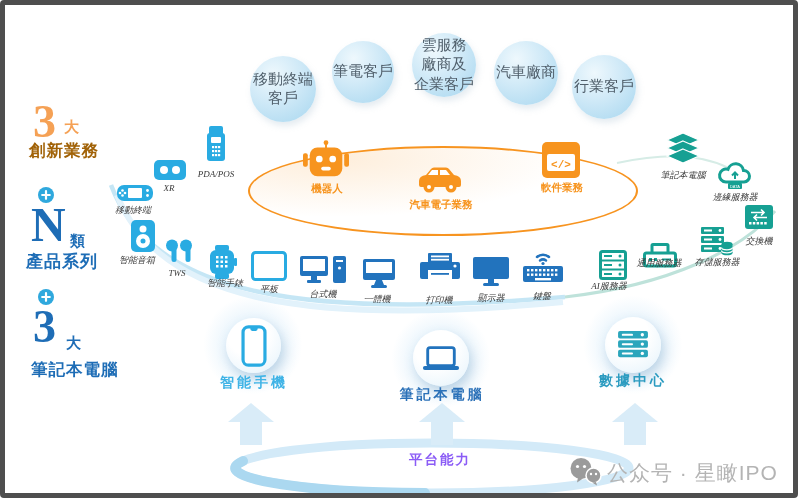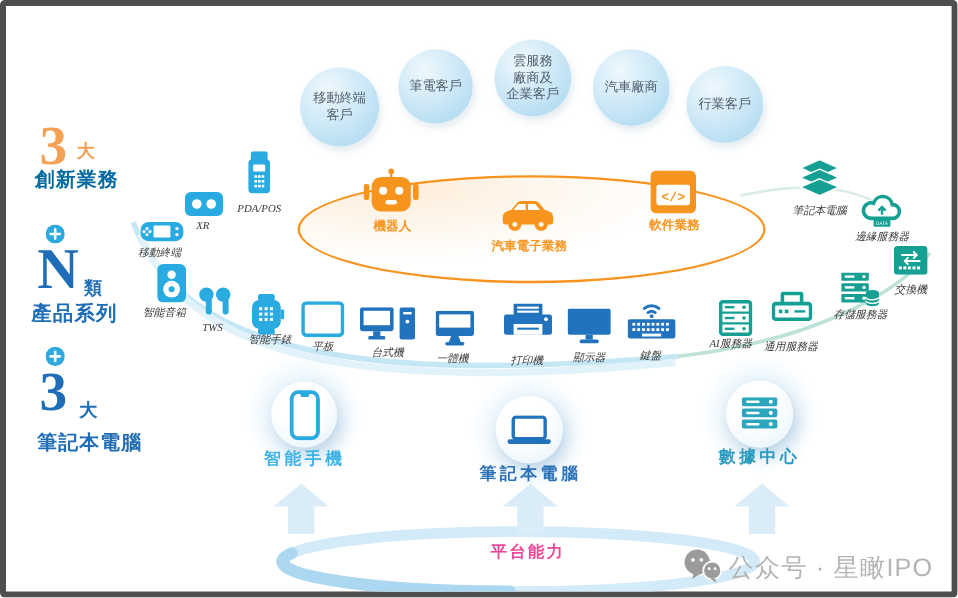--- a/index.html
+++ b/index.html
@@ -4,21 +4,21 @@
 <style>
   html,body{margin:0;padding:0;background:#fff}
   #canvas{position:relative;width:798px;height:498px;box-sizing:border-box;
     border:5px solid #4e4e4e;border-radius:4px;background:#fff;overflow:hidden;
     font-family:"Liberation Sans",sans-serif}
   .arcs{position:absolute;left:0;top:0}
   .sphere{position:absolute;border-radius:50%;
     background:radial-gradient(circle at 35% 28%,#eef8fd 0%,#cfe9f7 45%,#a6d6ef 100%);
     box-shadow:2px 4px 6px rgba(150,180,200,.25);
     display:flex;align-items:center;justify-content:center;text-align:center;
-    color:#51606c;font-size:11px;line-height:1.3;white-space:pre-line;
+    color:#51606c;font-size:15px;line-height:1.3;white-space:pre-line;
     font-family:"Liberation Serif",serif}
   .ellipse{position:absolute;left:243px;top:141px;width:386px;height:86px;
     border:2px solid #F79420;border-radius:50%;
     background:radial-gradient(ellipse at 22% 12%,rgba(247,148,30,.16),rgba(247,148,30,0) 55%)}
   .ic{position:absolute}
   .ic svg{width:100%;height:100%;display:block}
   .c-cyan{color:#29ABE2}.c-blue{color:#2273BD}.c-teal{color:#16A093}
   .c-orange{color:#F7941E}.c-dcteal{color:#2BA6BC}.c-gray{color:#9b9b9b}
   .plbl{position:absolute;font:italic 9px "Liberation Serif",serif;color:#3a3a3a;text-align:center}
   .olbl{position:absolute;color:#F7941E;font-size:10.5px;font-weight:600;text-align:center}
@@ -30,21 +30,21 @@
     background:radial-gradient(circle,rgba(170,215,245,.5),rgba(170,215,245,0) 70%)}
   .pillar-circle{position:absolute;border-radius:50%;
     background:radial-gradient(circle at 40% 30%,#ffffff 40%,#f0f8fd 72%,#ddeffa);
     box-shadow:3px 6px 12px rgba(130,170,205,.45);
     display:flex;align-items:center;justify-content:center}
   .pl-label{position:absolute;font-size:14px;font-weight:700;letter-spacing:3px;text-align:center}
   .arrow{position:absolute;width:46px;height:42px}
   .arrow .tri{width:0;height:0;border-left:23px solid transparent;border-right:23px solid transparent;
     border-bottom:19px solid #D9ECF8}
   .arrow .stem{width:22px;height:23px;background:#D9ECF8;margin:0 auto}
-  .platform-label{position:absolute;color:#ec4899;font-size:13.5px;font-weight:700;letter-spacing:2px}
+  .platform-label{position:absolute;color:#8b5cf6;font-size:13.5px;font-weight:700;letter-spacing:2px}
   .wm-text{position:absolute;color:#b4b4b4;font-size:21px;letter-spacing:1px}
 </style>
 </head>
 <body>
 
 <div id="canvas">
 
   <svg class="arcs" width="798" height="498" viewBox="0 0 798 498">
     <path d="M106 180 C 148 292 300 314 560 292" stroke="#BFE3F4" stroke-width="4.5" fill="none" opacity="0.9"></path>
     <path d="M112 190 C 155 298 305 321 558 297" stroke="#E2F2FB" stroke-width="6" fill="none"></path>
@@ -58,21 +58,21 @@
 客戶</span></div>
   <div class="sphere" style="left:327px;top:36px;width:62px;height:62px"><span>筆電客戶</span></div>
   <div class="sphere" style="left:407px;top:28px;width:64px;height:64px"><span>雲服務
 廠商及
 企業客戶</span></div>
   <div class="sphere" style="left:489px;top:36px;width:64px;height:64px"><span>汽車廠商</span></div>
   <div class="sphere" style="left:567px;top:50px;width:64px;height:64px"><span>行業客戶</span></div>
 
   <div class="bignum" style="left:28px;top:94px;font-size:46px;color:#F5A155">3</div>
   <div class="unit" style="left:59px;top:114px;font-size:15px;color:#F5A155">大</div>
-  <div class="glabel" style="left:24px;top:137px;font-size:16.5px;color:#0369a1">創新業務</div>
+  <div class="glabel" style="left:24px;top:137px;font-size:16.5px;color:#a16207">創新業務</div>
 
   <div class="plus" style="left:33px;top:182px">
     <svg viewBox="0 0 16 16">
         <circle cx="8" cy="8" r="8" fill="#2FA8DD"></circle>
         <path d="M8 4.2 V11.8 M4.2 8 H11.8" stroke="#fff" stroke-width="2.2" stroke-linecap="round"></path>
       </svg>
   </div>
   <div class="bignum" style="left:26px;top:196px;font-size:48px;color:#1E6DB6">N</div>
   <div class="unit" style="left:65px;top:228px;font-size:15px;color:#1E6DB6">類</div>
   <div class="glabel" style="left:21px;top:248px;font-size:17px;color:#1E6DB6">產品系列</div>
@@ -311,21 +311,21 @@
     <svg viewBox="0 0 34 26">
         <rect x="9" y="1.5" width="16" height="9" rx="1" fill="#fff" stroke="currentColor" stroke-width="3"></rect>
         <rect x="1.5" y="10" width="31" height="13" rx="2" fill="#fff" stroke="currentColor" stroke-width="3"></rect>
         <g fill="currentColor">
           <rect x="6" y="15" width="3" height="3"></rect>
           <rect x="11" y="15" width="3" height="3"></rect>
           <rect x="19" y="15.5" width="9" height="2"></rect>
         </g>
       </svg>
   </div>
-  <div class="plbl" style="left:618px;top:278px;width:72px">通用服務器</div>
+  <div class="plbl" style="left:618px;top:252px;width:72px">通用服務器</div>
 
   <div class="ic c-teal" style="left:696px;top:222px;width:32px;height:30px">
     <svg viewBox="0 0 32 30" fill="currentColor">
         <rect width="23" height="7" rx="1"></rect>
         <rect y="9" width="23" height="7" rx="1"></rect>
         <rect y="18" width="23" height="7" rx="1"></rect>
         <g fill="#fff">
           <rect x="3" y="2.5" width="8" height="2"></rect>
           <circle cx="19" cy="3.5" r="1.4"></circle>
           <rect x="3" y="11.5" width="8" height="2"></rect>

